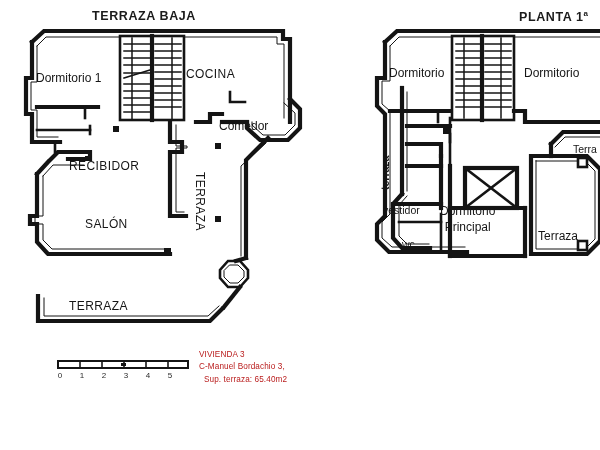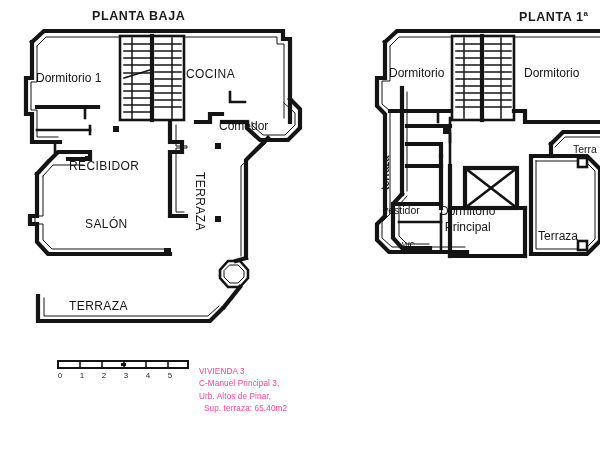--- a/index.html
+++ b/index.html
@@ -90,39 +90,39 @@
     top: 0;
     font-size: 8px;
     color: #2a2a2a;
     transform: translateX(-50%);
   }
 
   
   #info-block {
     position: absolute;
     left: 199px;
-    top: 366px;
+    top: 349px;
     width: 125px;
-    color: #ec4899;
+    color: #b91c1c;
     filter: blur(0.18px);
   }
   #info-block div {
     font-size: 8.2px;
     line-height: 12.3px;
     white-space: nowrap;
     letter-spacing: 0.1px;
   }
   #info-block div.indent { padding-left: 5px; }
 </style>
 </head>
 <body>
 
 <div id="sheet">
 
-  <div class="plan-title" id="title-left">PLANTA BAJA</div>
+  <div class="plan-title" id="title-left">TERRAZA BAJA</div>
 
   <div class="plan-title" id="title-right">
     <span>PLANTA 1</span><span class="sup">a</span>
   </div>
 
   <svg id="svg-left" class="plan" viewBox="0 0 330 330">
 
     <path class="wall wall-thick" d="M 32 16 L 44 5 L 283 5 L 283 13 L 290 13 L 290 96"></path>
     <path class="wall wall-thick" d="M 32 16 L 32 52 L 26 52 L 26 88 L 32 88 L 32 116 L 60 116"></path>
 
@@ -324,18 +324,17 @@
       <span style="left:25px;">1</span>
       <span style="left:47px;">2</span>
       <span style="left:69px;">3</span>
       <span style="left:91px;">4</span>
       <span style="left:113px;">5</span>
     </div>
   </div>
 
   <div id="info-block">
     <div>VIVIENDA 3</div>
-    <div>C-Manuel Principal 3,</div>
-    <div>Urb. Altos de Pinar,</div>
+    <div>C-Manuel Bordachio 3,</div>
     <div class="indent">Sup. terraza: 65.40m2</div>
   </div>
 
 </div>
 
 </body></html>

